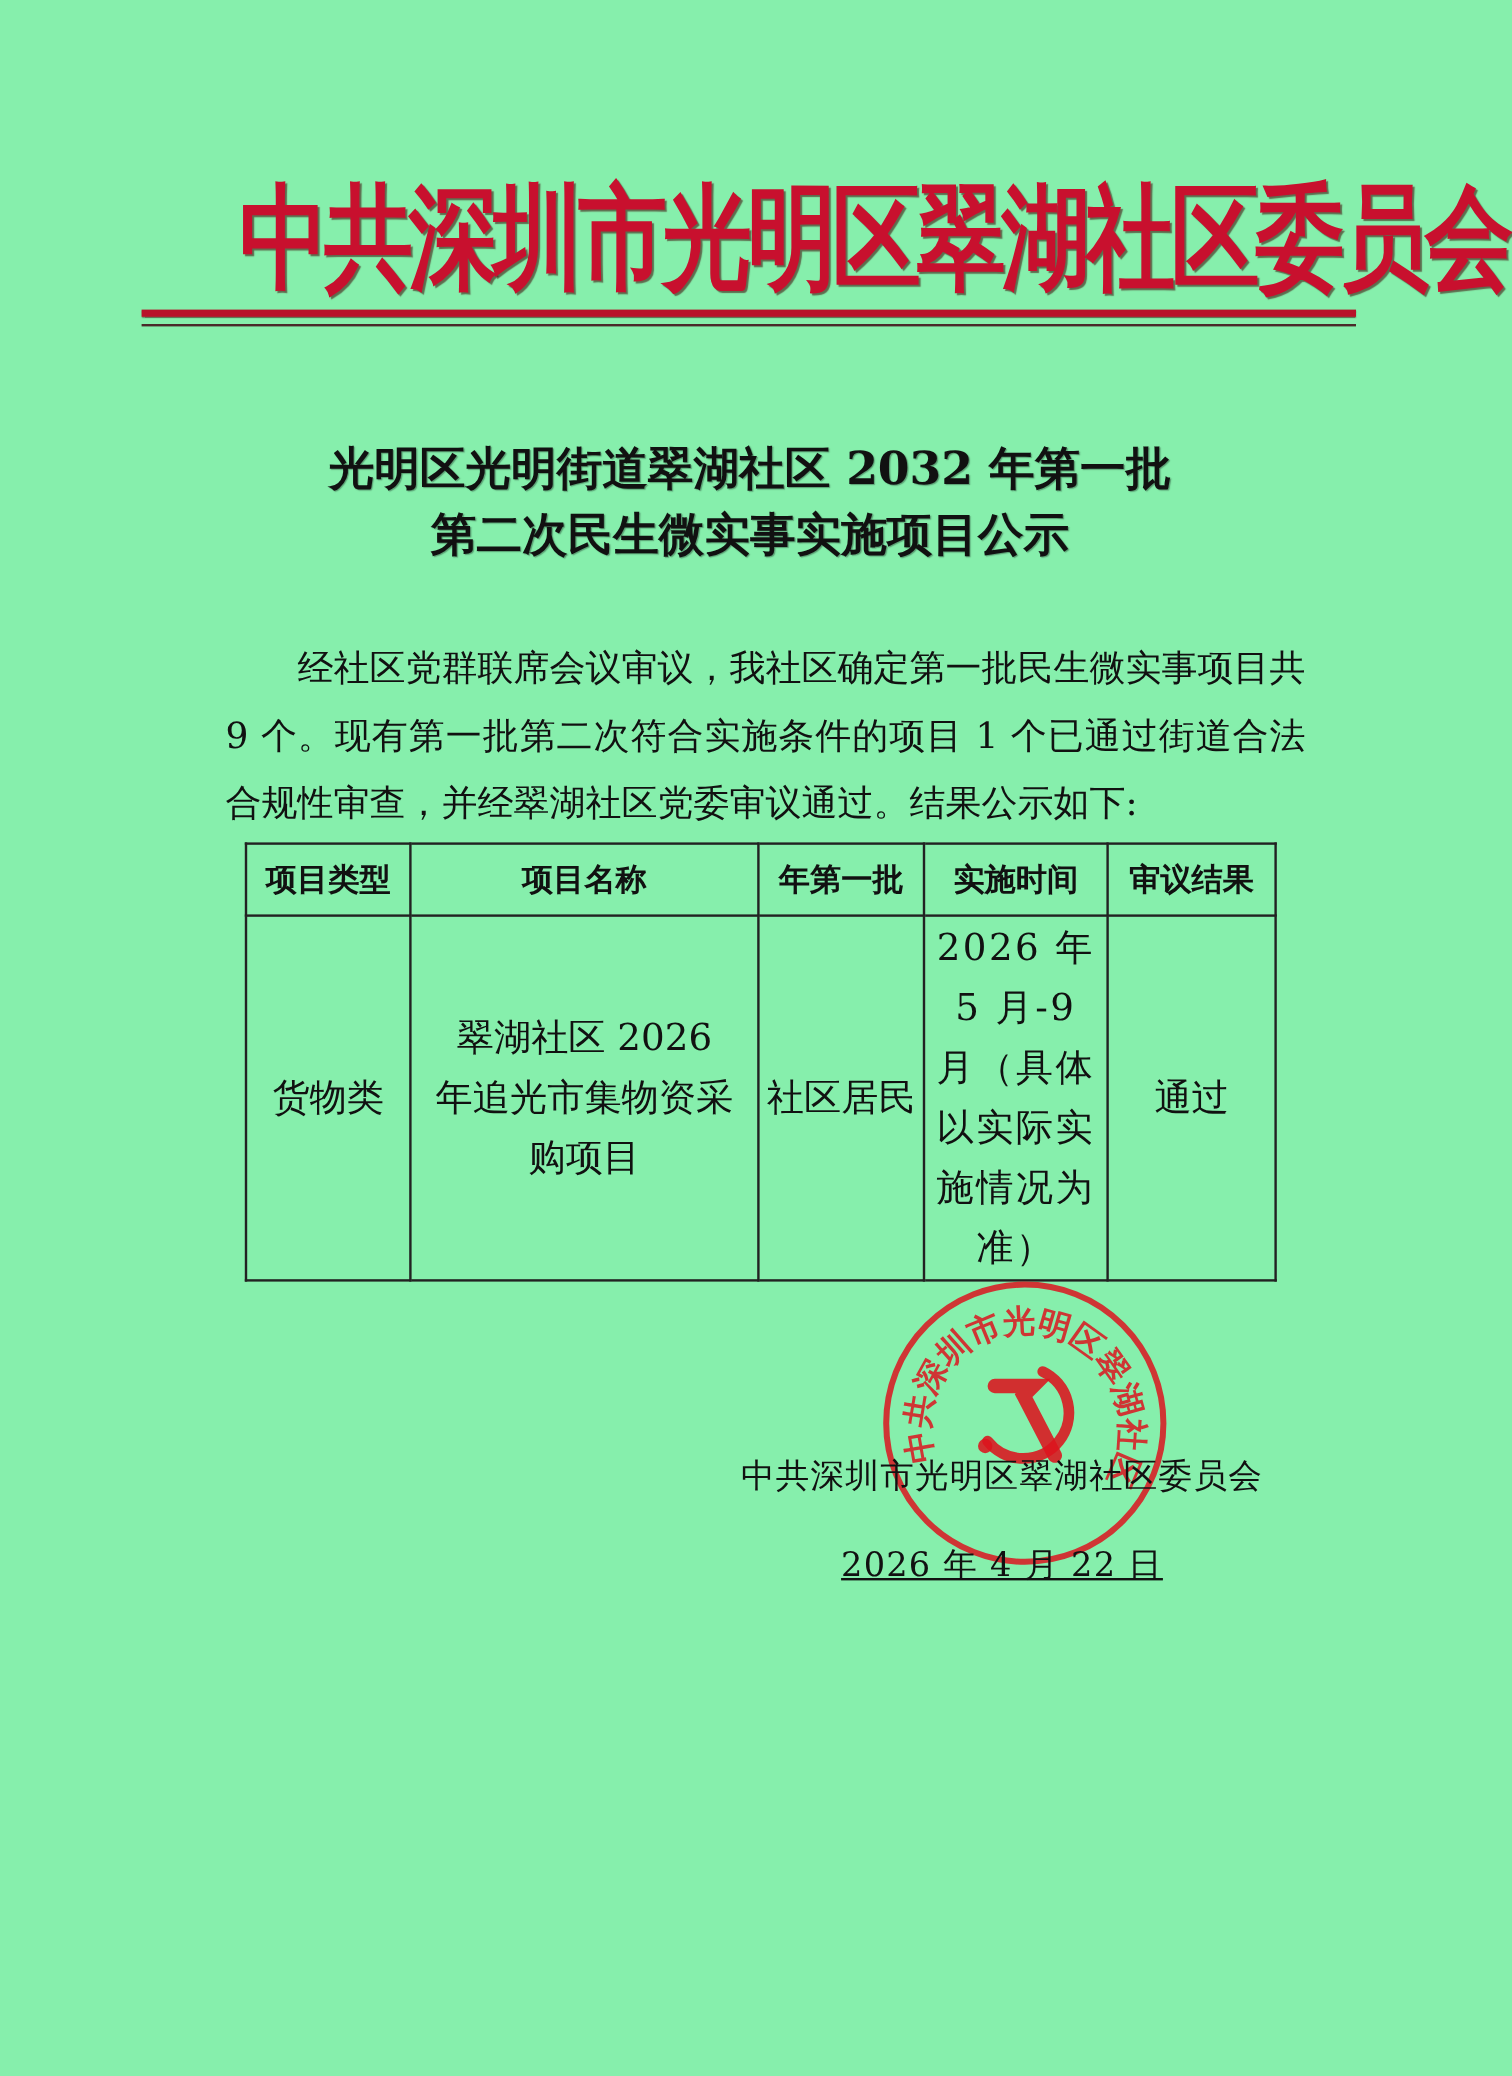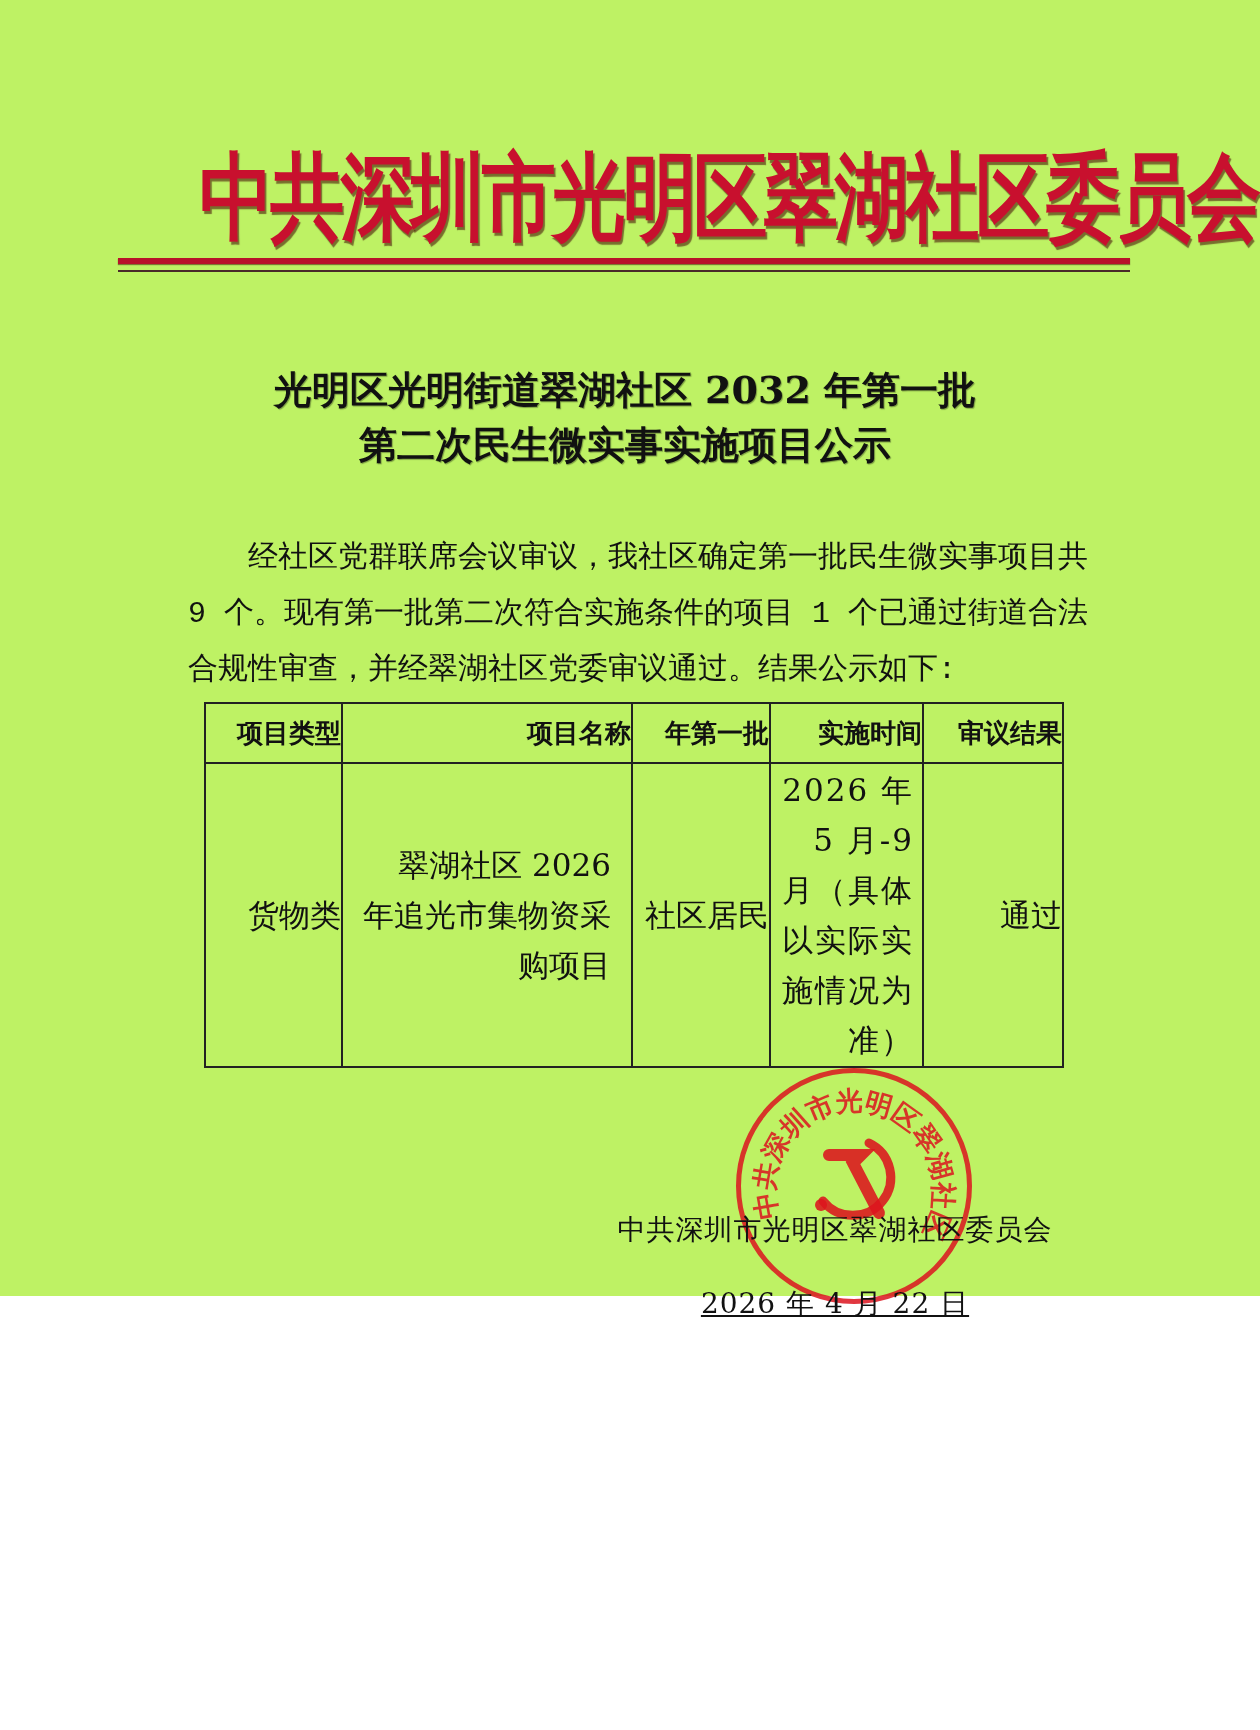--- a/index.html
+++ b/index.html
@@ -1,17 +1,17 @@
 <!DOCTYPE html>
 <html><head>
 <meta charset="utf-8">
 <style>
   html, body { margin: 0; padding: 0; background: #ffffff; }
   body { width: 1260px; height: 1730px; position: relative; overflow: hidden; }
-  .page { position: absolute; left: 0; top: 0; width: 1260px; height: 1296px; background: #bef264; }
+  .page { position: absolute; left: 0; top: 0; width: 1260px; height: 1730px; background: #86efac; }
 
   .masthead {
     position: absolute; left: 118px; top: 145px; width: 1020px; height: 105px;
     text-align: center; color: #c8102e;
     font-family: "DejaVu Serif", serif; font-size: 88px; line-height: 105px;
     letter-spacing: -4px; font-weight: bold;
     transform: scaleX(0.84) scaleY(1.08); transform-origin: center center;
     text-shadow: 2px 2px 1px rgba(60,0,0,0.55);
     white-space: nowrap;
   }
@@ -30,29 +30,29 @@
     font-family: "DejaVu Serif", serif; font-weight: bold;
     font-size: 38px; line-height: 55px;
     text-shadow: 1px 1px 1px rgba(0,0,0,0.35);
   }
 
   .body-text {
     position: absolute; left: 188px; top: 530px; width: 900px;
     color: #111; font-family: "DejaVu Serif", serif;
     font-size: 30px; line-height: 56px; text-align: justify;
   }
-  .body-text p { margin: 0; text-indent: 2em; font-family: Liberation Mono, monospace; }
+  .body-text p { margin: 0; text-indent: 2em; }
 
   table.proj {
     position: absolute; left: 204px; top: 702px; width: 858px;
     border-collapse: collapse; table-layout: fixed;
     font-family: "DejaVu Serif", serif; color: #111;
   }
   table.proj th, table.proj td {
-    border: 2px solid #222; text-align: right; vertical-align: middle; padding: 0;
+    border: 2px solid #222; text-align: center; vertical-align: middle; padding: 0;
   }
   table.proj th { height: 58px; font-size: 26px; font-weight: bold; }
   table.proj td { height: 302px; font-size: 31px; line-height: 50px; }
   .col1 { width: 137px; } .col2 { width: 290px; } .col3 { width: 138px; }
   .col4 { width: 153px; } .col5 { width: 140px; }
   .cell-narrow { padding: 0 8px !important; letter-spacing: 2px; }
 
   .seal {
     position: absolute; left: 736px; top: 1068px; width: 236px; height: 236px;
     border-radius: 50%; border: 5px solid rgba(220,20,30,0.85);

